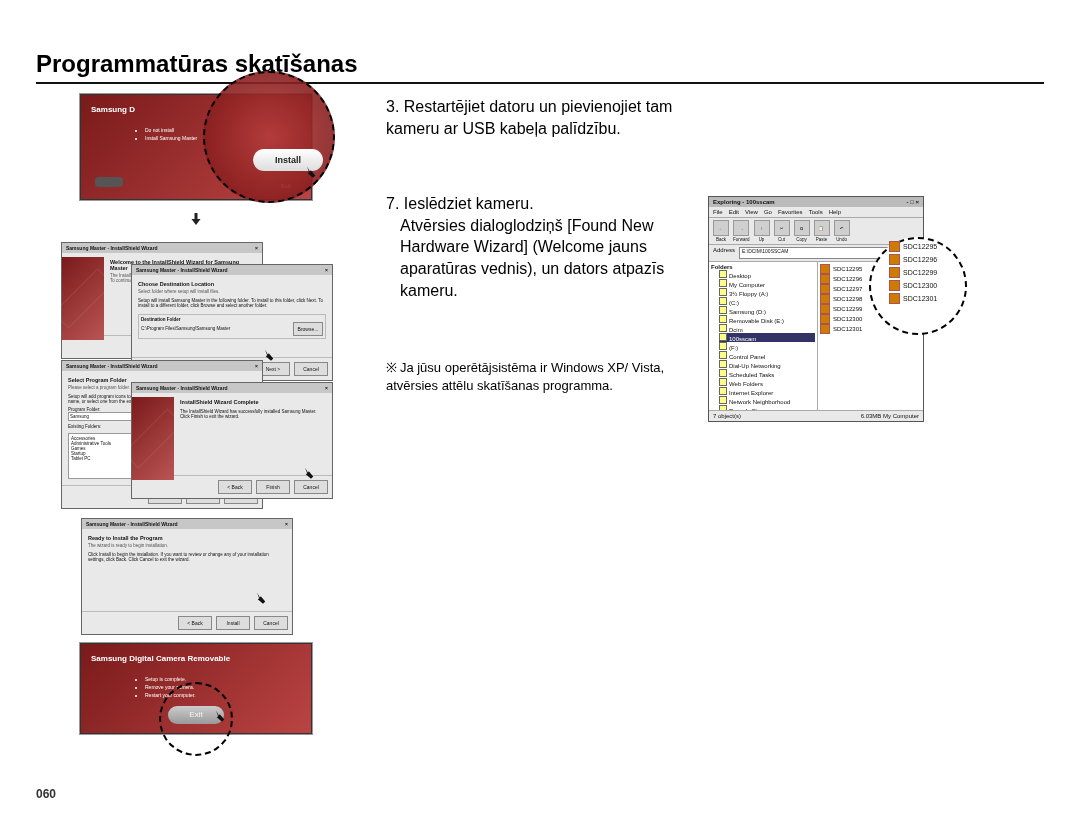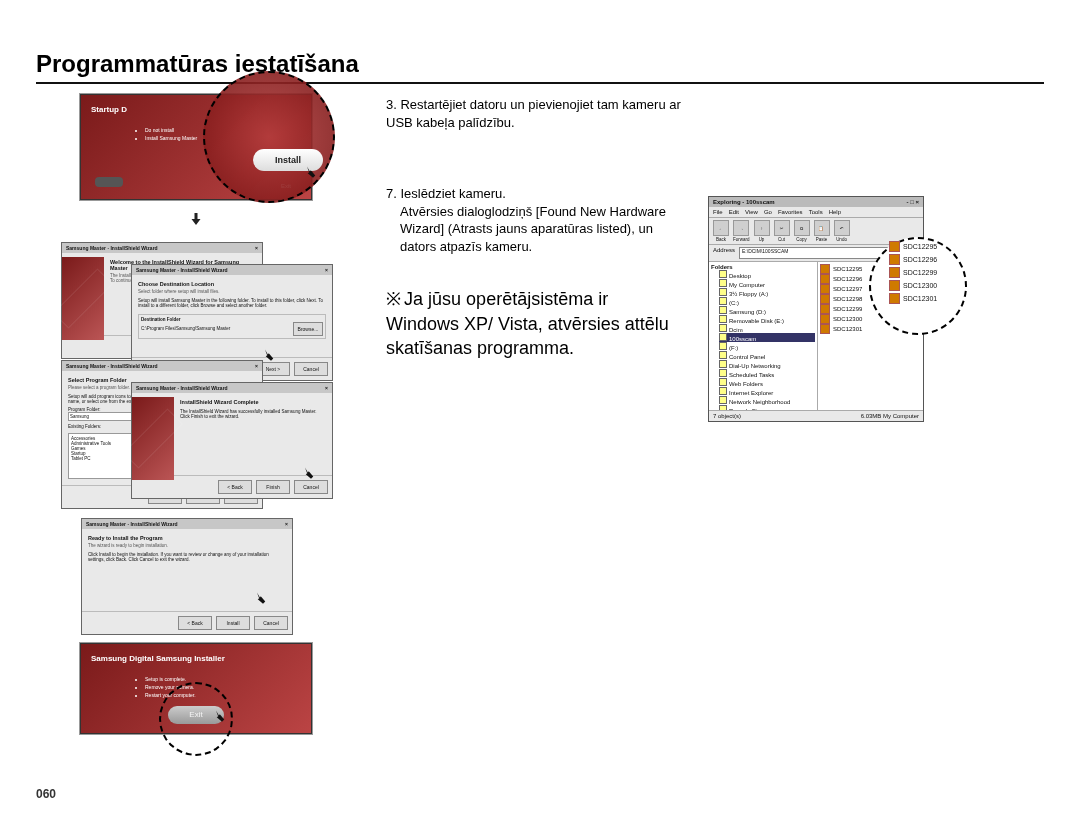--- a/index.html
+++ b/index.html
@@ -47,22 +47,22 @@
   .dlg .side{position:absolute;left:0;top:14px;bottom:18px;width:42px;background:linear-gradient(135deg,#7a1a1a,#b55)}
   .dlg .side::after{content:"";position:absolute;inset:10px;border:1px solid rgba(255,255,255,.3);transform:rotate(45deg);opacity:.3}
   .cursor{width:18px;height:18px;position:absolute;color:#111}
   .cursor svg{width:18px;height:18px}
   .cur-a{right:54px;bottom:-8px}
   .cur-b{right:14px;bottom:-8px}
   .cur-c{right:42px;bottom:-8px}
   .dlg .listbox{margin-top:4px;border:1px solid #999;background:#fff;height:40px;font-size:4.5px;padding:2px;overflow:hidden}
 
   
-  .step{font-size:13px;line-height:1.35;margin-bottom:14px}
-  .note{font-size:18px;line-height:1.35;margin-top:32px}
+  .step{font-size:16px;line-height:1.35;margin-bottom:14px}
+  .note{font-size:13px;line-height:1.35;margin-top:58px}
   .note .sym{display:inline-block;margin-right:3px}
 
   
   .explorer{border:1px solid #555;background:#e9e9e9;width:214px;height:224px;position:relative;font-size:6px;color:#111}
   .ex-title{background:#bbb;padding:2px 4px;display:flex;justify-content:space-between;font-weight:700}
   .ex-menu{display:flex;gap:6px;padding:2px 4px;border-bottom:1px solid #aaa}
   .ex-tool{display:flex;gap:4px;padding:2px 4px;border-bottom:1px solid #aaa}
   .ex-tool .ico{display:flex;flex-direction:column;align-items:center;font-size:4.5px}
   .ex-tool .ico .box{width:14px;height:14px;background:#cfcfcf;border:1px solid #999;margin-bottom:1px;display:flex;align-items:center;justify-content:center}
   .ex-addr{display:flex;padding:2px 4px;gap:4px;border-bottom:1px solid #aaa}
@@ -80,29 +80,29 @@
   .explorer .circle{width:94px;height:94px;top:40px;right:-44px;background:#fff}
   .explorer .circle .f{font-size:7px;display:flex;align-items:center;gap:3px;margin:2px 0 0 18px}
   .explorer .circle .f::before{content:"";width:9px;height:9px;background:#cf7a00;border:1px solid #a55}
 
   .pagenum{position:absolute;left:36px;bottom:14px;font-size:12px;font-weight:700;color:#333}
 </style>
 </head>
 <body>
 
 <div id="page">
-  <h1>Programmatūras iestatīšana</h1>
+  <h1>Programmatūras skatīšanas</h1>
   <div class="hr"></div>
 
   <div class="cols">
 
     <div class="left">
 
       <div class="shot shot1">
-        <div class="txt">Startup D</div>
+        <div class="txt">Samsung D</div>
         <ul class="bullets">
           <li>Do not install</li>
           <li>Install Samsung Master</li>
         </ul>
         <div class="small-btn"></div>
         <div class="exit">Exit</div>
         <div class="circle"></div>
         <div class="install-btn">Install</div>
         <div class="cursor" style="right:-8px;top:70px">
           <svg viewBox="0 0 24 24">
@@ -238,42 +238,42 @@
             </svg></div>
       </div>
 
       <div class="arrow">
         <svg viewBox="0 0 24 24">
             <path fill="currentColor" d="M12 20l-6-8h4V4h4v8h4z"></path>
           </svg>
       </div>
 
       <div class="shot shot4">
-        <div class="txt">Samsung Digital Samsung Installer</div>
+        <div class="txt">Samsung Digital Camera Removable</div>
         <ul class="bullets">
           <li>Setup is complete.</li>
           <li>Remove your camera.</li>
           <li>Restart your computer.</li>
         </ul>
         <div class="circle"></div>
         <div class="exit-btn">Exit</div>
         <div class="cursor" style="left:56%;bottom:6px"><svg viewBox="0 0 24 24">
               <path fill="currentColor" d="M8 2l3 8 2-3 6 7-3 3-7-6 3-2z"></path>
             </svg></div>
       </div>
 
     </div>
 
     <div class="right">
       <div class="right-text">
         <div class="step">3. Restartējiet datoru un pievienojiet tam kameru ar USB kabeļa palīdzību.</div>
         <div style="height:40px"></div>
         <div class="step">
           <span>7. Ieslēdziet kameru.</span><br>
-          <span style="margin-left:14px;display:inline-block">Atvērsies dialoglodziņš [Found New Hardware Wizard] (Atrasts jauns aparatūras listed), un dators atpazīs kameru.</span>
+          <span style="margin-left:14px;display:inline-block">Atvērsies dialoglodziņš [Found New Hardware Wizard] (Welcome jauns aparatūras vednis), un dators atpazīs kameru.</span>
         </div>
         <div class="note">
           <span class="sym">※</span><span>Ja jūsu operētājsistēma ir Windows XP/ Vista, atvērsies attēlu skatīšanas programma.</span>
         </div>
       </div>
 
       <div class="right-shot" style="padding-top:100px">
         <div class="explorer">
           <div class="ex-title">
             <span>Exploring - 100sscam</span>

